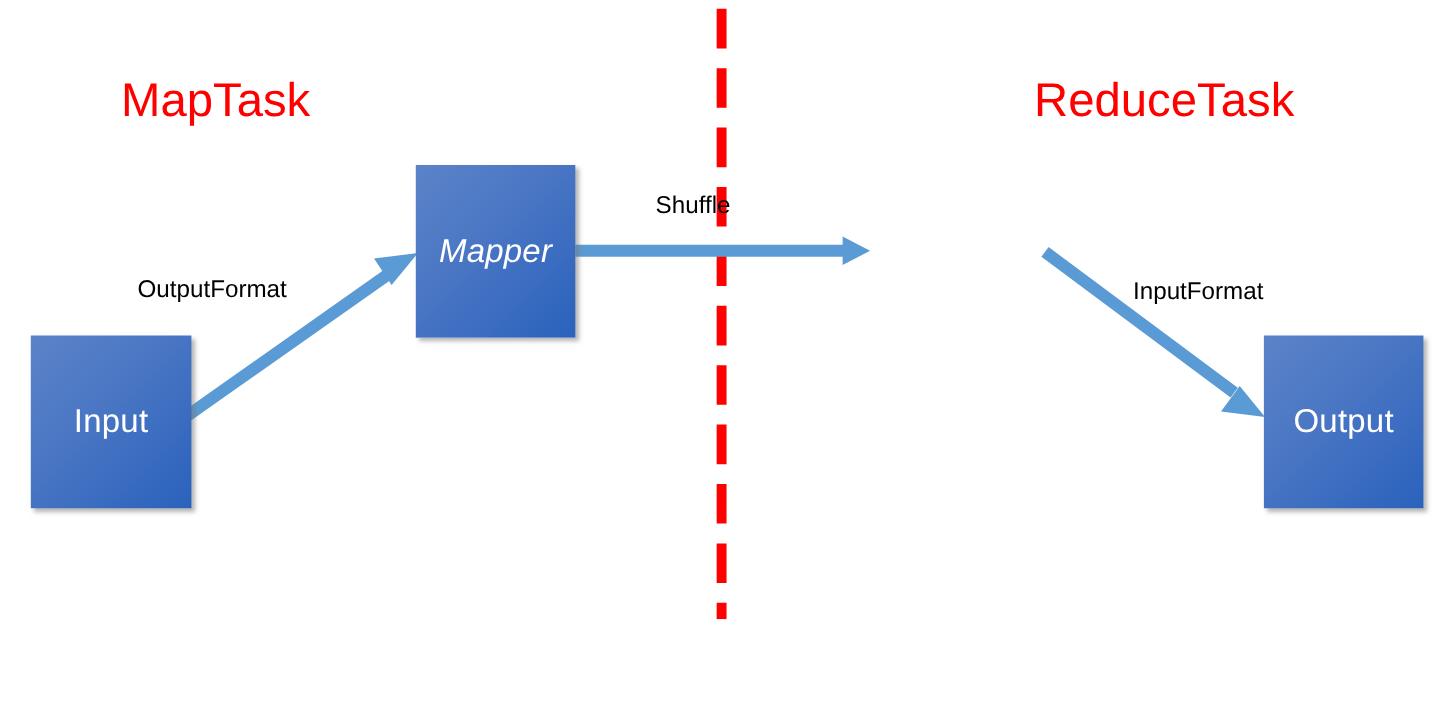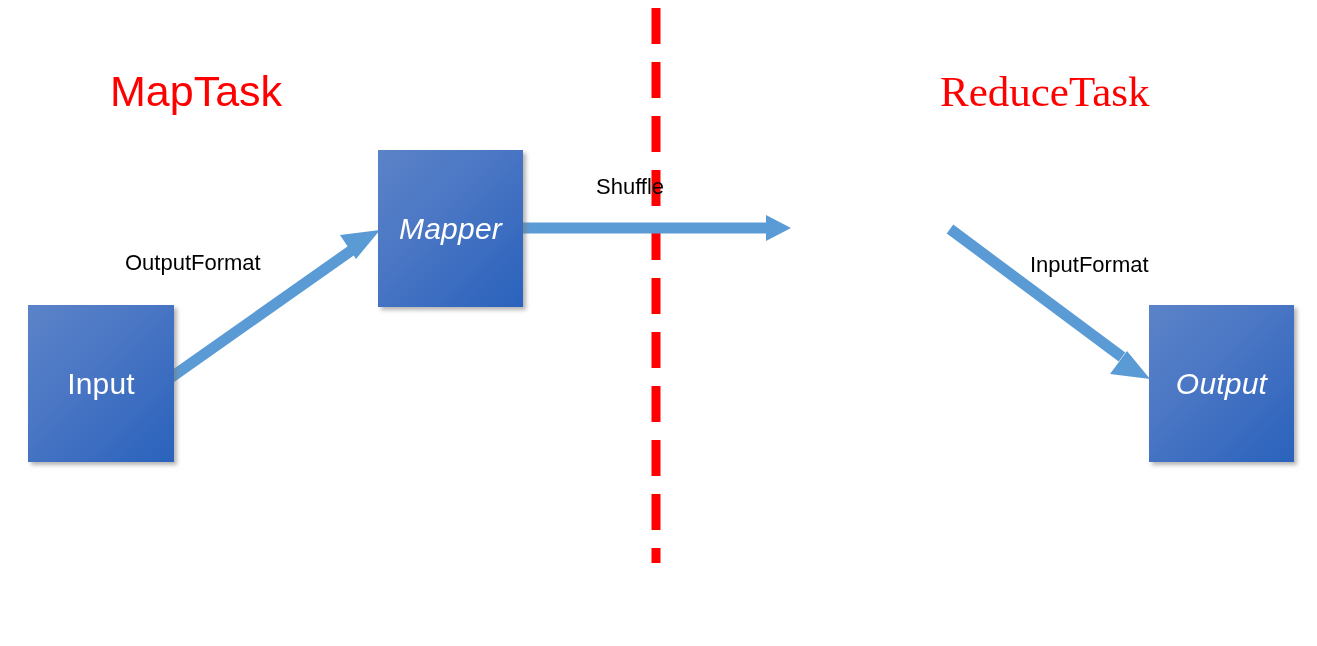--- a/index.html
+++ b/index.html
@@ -37,33 +37,33 @@
     box-shadow: 3px 3px 4px rgba(120,120,120,0.55);
     font-family: "Liberation Sans", sans-serif;
     font-size: 30px;
     letter-spacing: 0.2px;
     line-height: 1;
     user-select: none;
   }
   #node-input   { left: 28px;   top: 305px; width: 146px; height: 157px; }
   #node-mapper  { left: 378px;  top: 150px; width: 145px; height: 157px; font-style: italic; }
   #node-reducer { left: 791px;  top: 152px; width: 159px; height: 155px; }
-  #node-output  { left: 1149px; top: 305px; width: 145px; height: 157px; font-style: italic; }
+  #node-output  { left: 1149px; top: 305px; width: 145px; height: 157px; }
 
   .phase-title {
     position: absolute;
     color: #ff0000;
     font-family: "Liberation Sans", sans-serif;
     font-size: 43px;
     line-height: 1;
     white-space: nowrap;
     user-select: none;
   }
   #title-maptask    { left: 110px; top: 70px; }
-  #title-reducetask { left: 940px; top: 70px; font-family: Liberation Serif, serif; }
+  #title-reducetask { left: 940px; top: 70px; }
 
   .edge-label {
     position: absolute;
     color: #000000;
     font-family: "Liberation Sans", sans-serif;
     font-size: 22px;
     line-height: 1;
     white-space: nowrap;
     user-select: none;
   }

